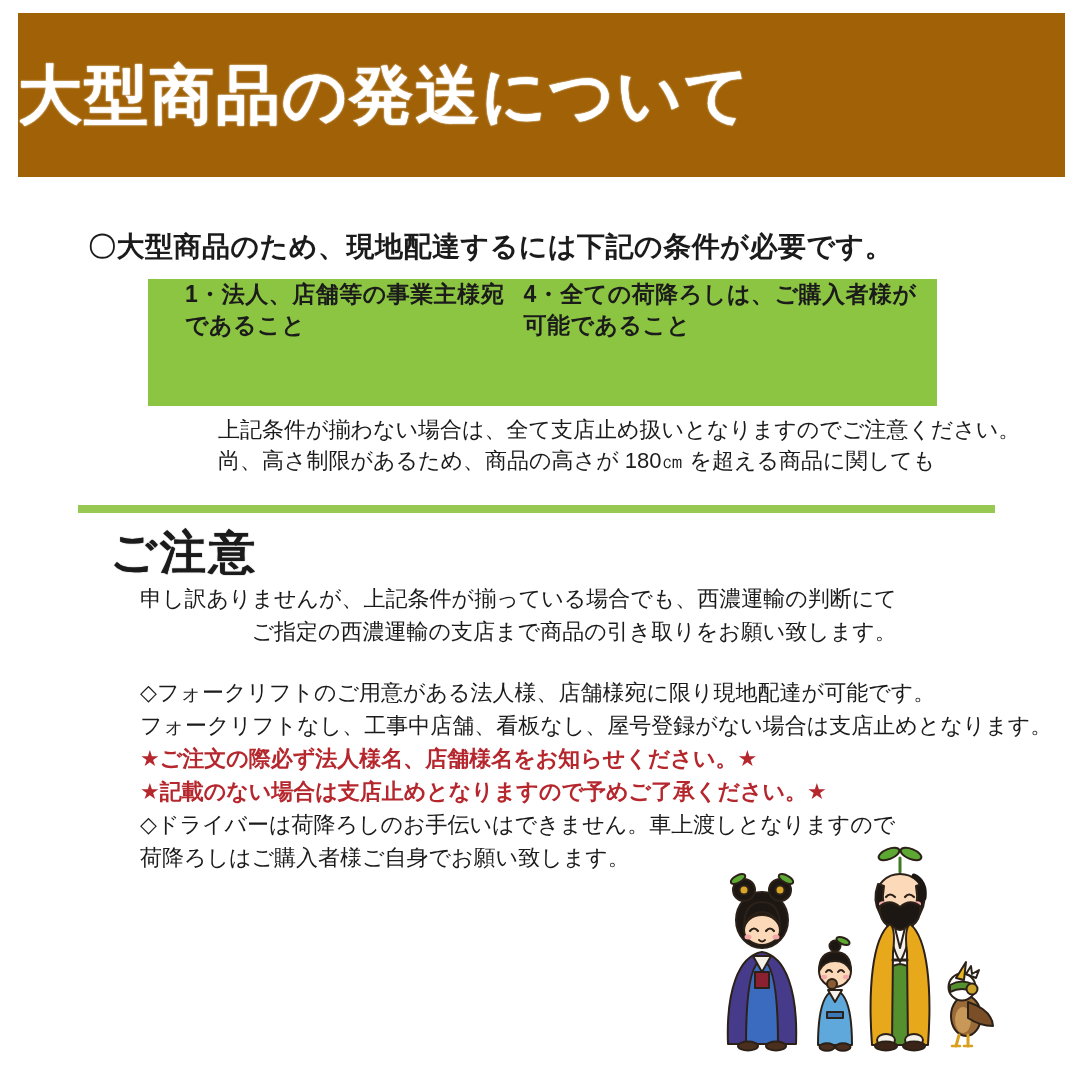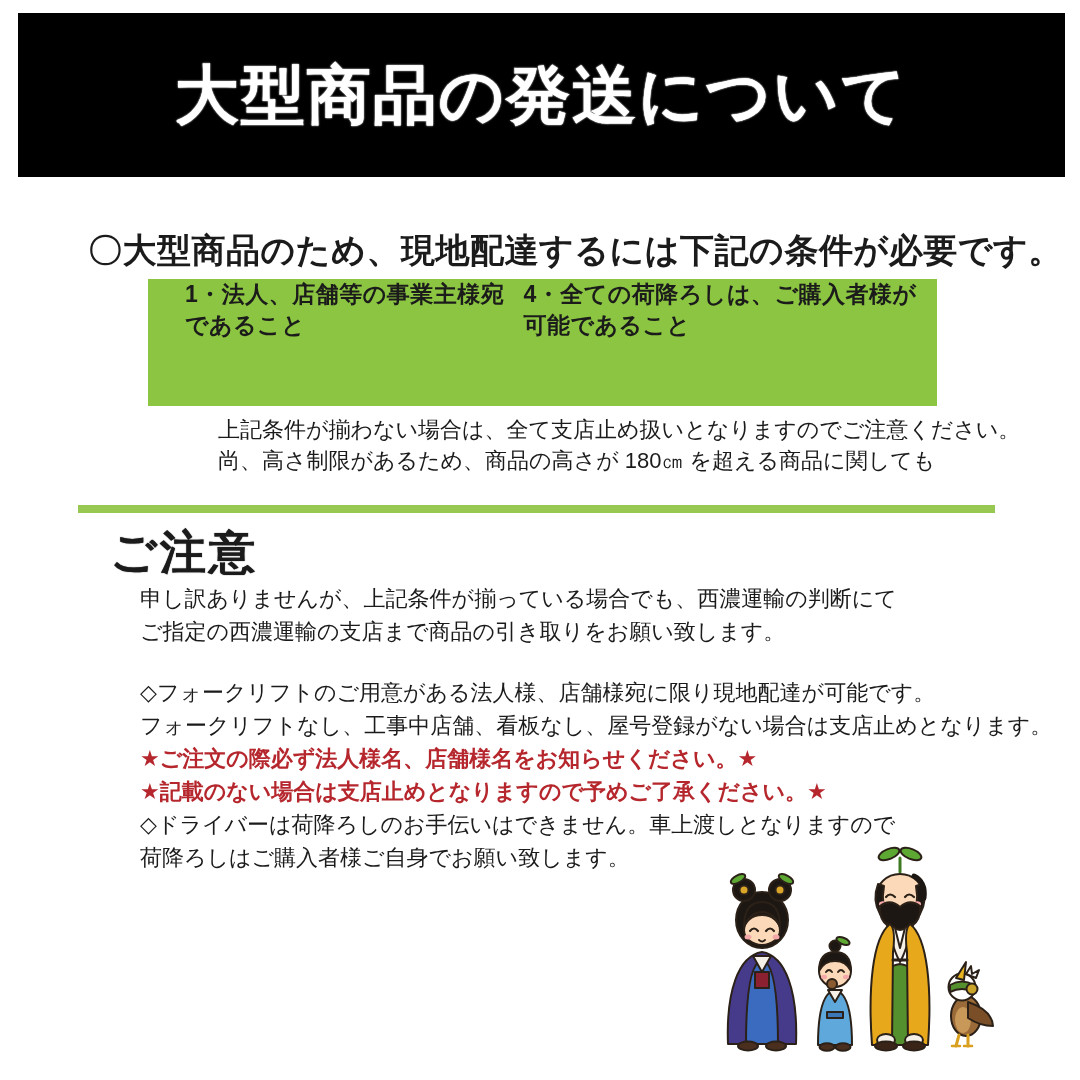--- a/index.html
+++ b/index.html
@@ -5,29 +5,29 @@
   * { margin:0; padding:0; box-sizing:border-box; }
   html,body { background:#ffffff; }
   body { font-family:"Liberation Sans","DejaVu Sans",sans-serif; }
   .page {
     position:relative; width:1080px; height:1080px; background:#ffffff;
     overflow:hidden; color:#1b1b1b;
   }
   
   .banner {
     position:absolute; left:18px; top:13px; width:1047px; height:164px;
-    background:#000000; display:flex; align-items:center; justify-content:center;
+    background:#a16207; display:flex; align-items:center; 
   }
   .banner h1 {
     color:#ffffff; font-size:64px; font-weight:900; letter-spacing:2px;
     text-shadow:0 0 1px #ffffff, 0 0 2px #ffffff;
   }
   
   .intro {
-    position:absolute; left:88px; top:228px; font-size:34px; font-weight:700;
+    position:absolute; left:88px; top:228px; font-size:28px; font-weight:700;
     letter-spacing:0.5px;
   }
   
   .cond-box {
     position:absolute; left:148px; top:279px; width:789px; height:127px;
     background:#8bc541; display:flex; flex-direction:row; justify-content:center;
     padding-left:37px; gap:14px;
   }
   .cond-box .cond-item { font-size:23px; font-weight:700; letter-spacing:0.5px; }
   
@@ -38,21 +38,21 @@
   .divider {
     position:absolute; left:78px; top:505px; width:917px; height:8px;
     background:#97c851;
   }
   
   .notice-heading {
     position:absolute; left:98px; top:522px; font-size:46px; font-weight:900;
     letter-spacing:3px; text-shadow:0 0 1px #1b1b1b;margin-left:12px;
   }
   .notice-paragraph {
-    position:absolute; left:140px; top:582px; font-size:22px; line-height:33px;
+    position:absolute; left:140px; top:582px; font-size:22px; line-height:33px;text-align:right;
   }
   .notice-list {
     position:absolute; left:140px; top:676px; font-size:22px; line-height:33px;
   }
   .notice-list .line { white-space:nowrap; }
   .notice-list .red { color:#b5272d; font-weight:700; }
   
   .mascots {
     position:absolute; left:700px; top:840px; width:300px; height:215px;
   }

